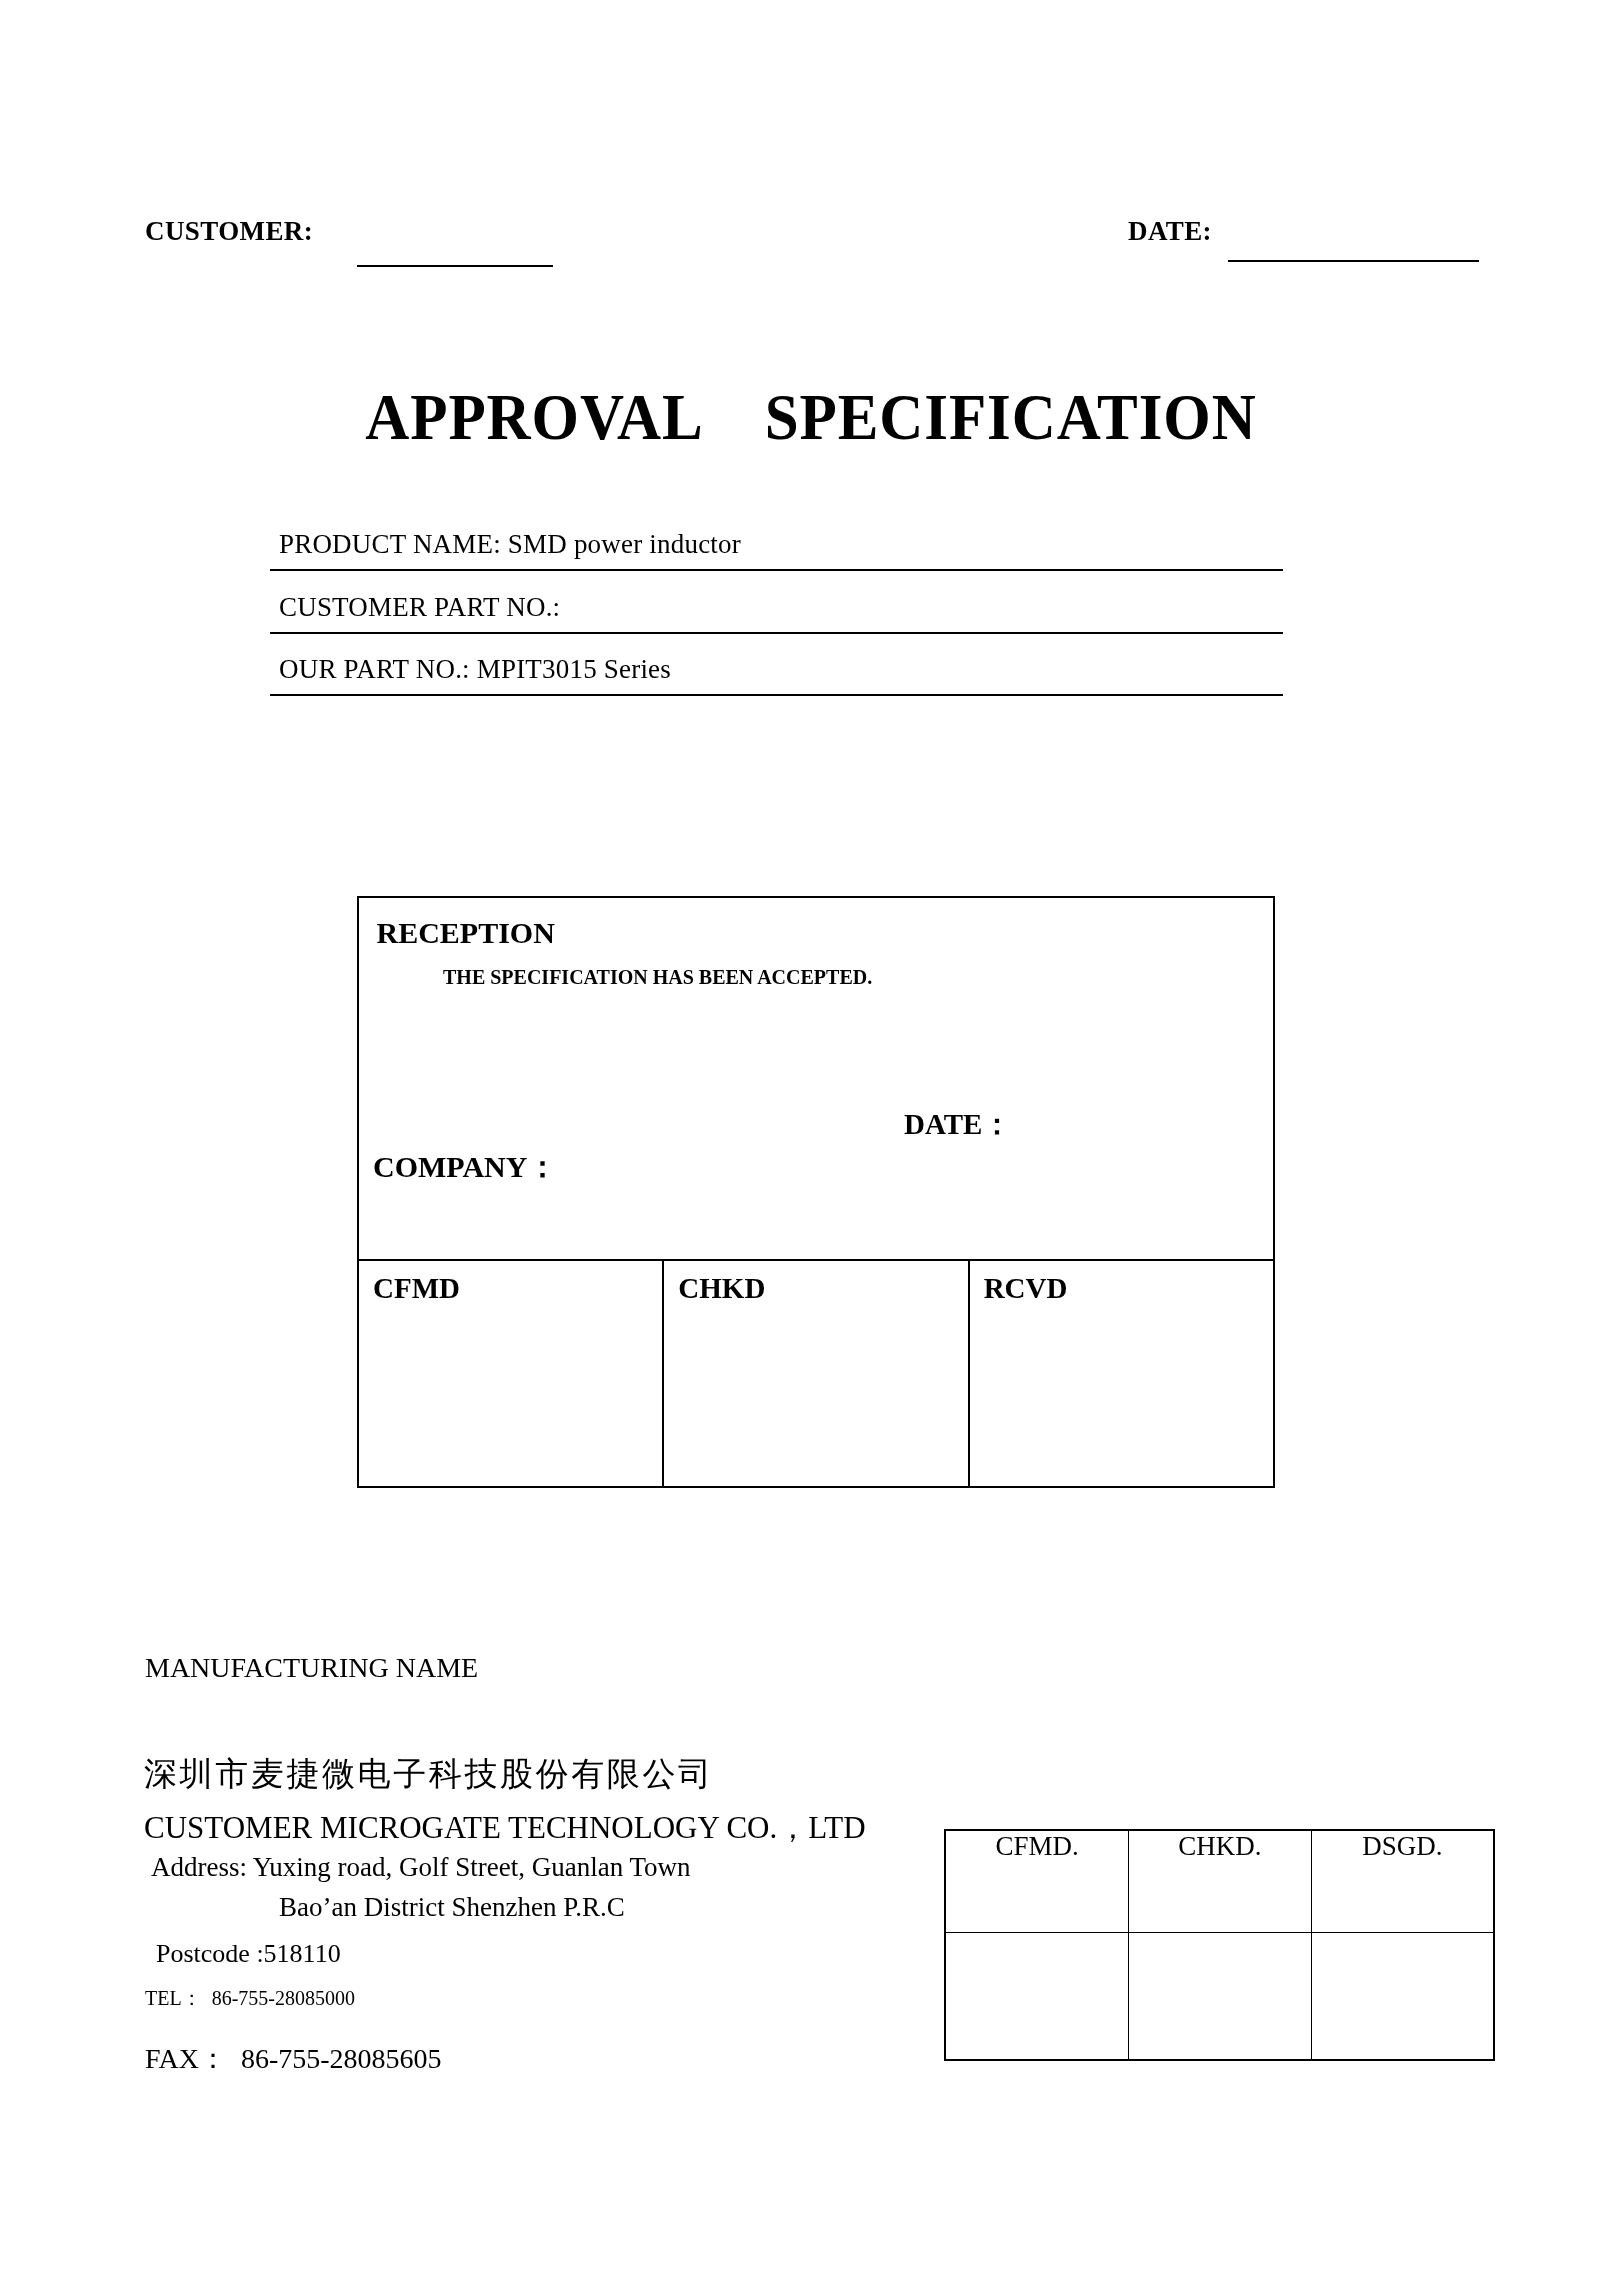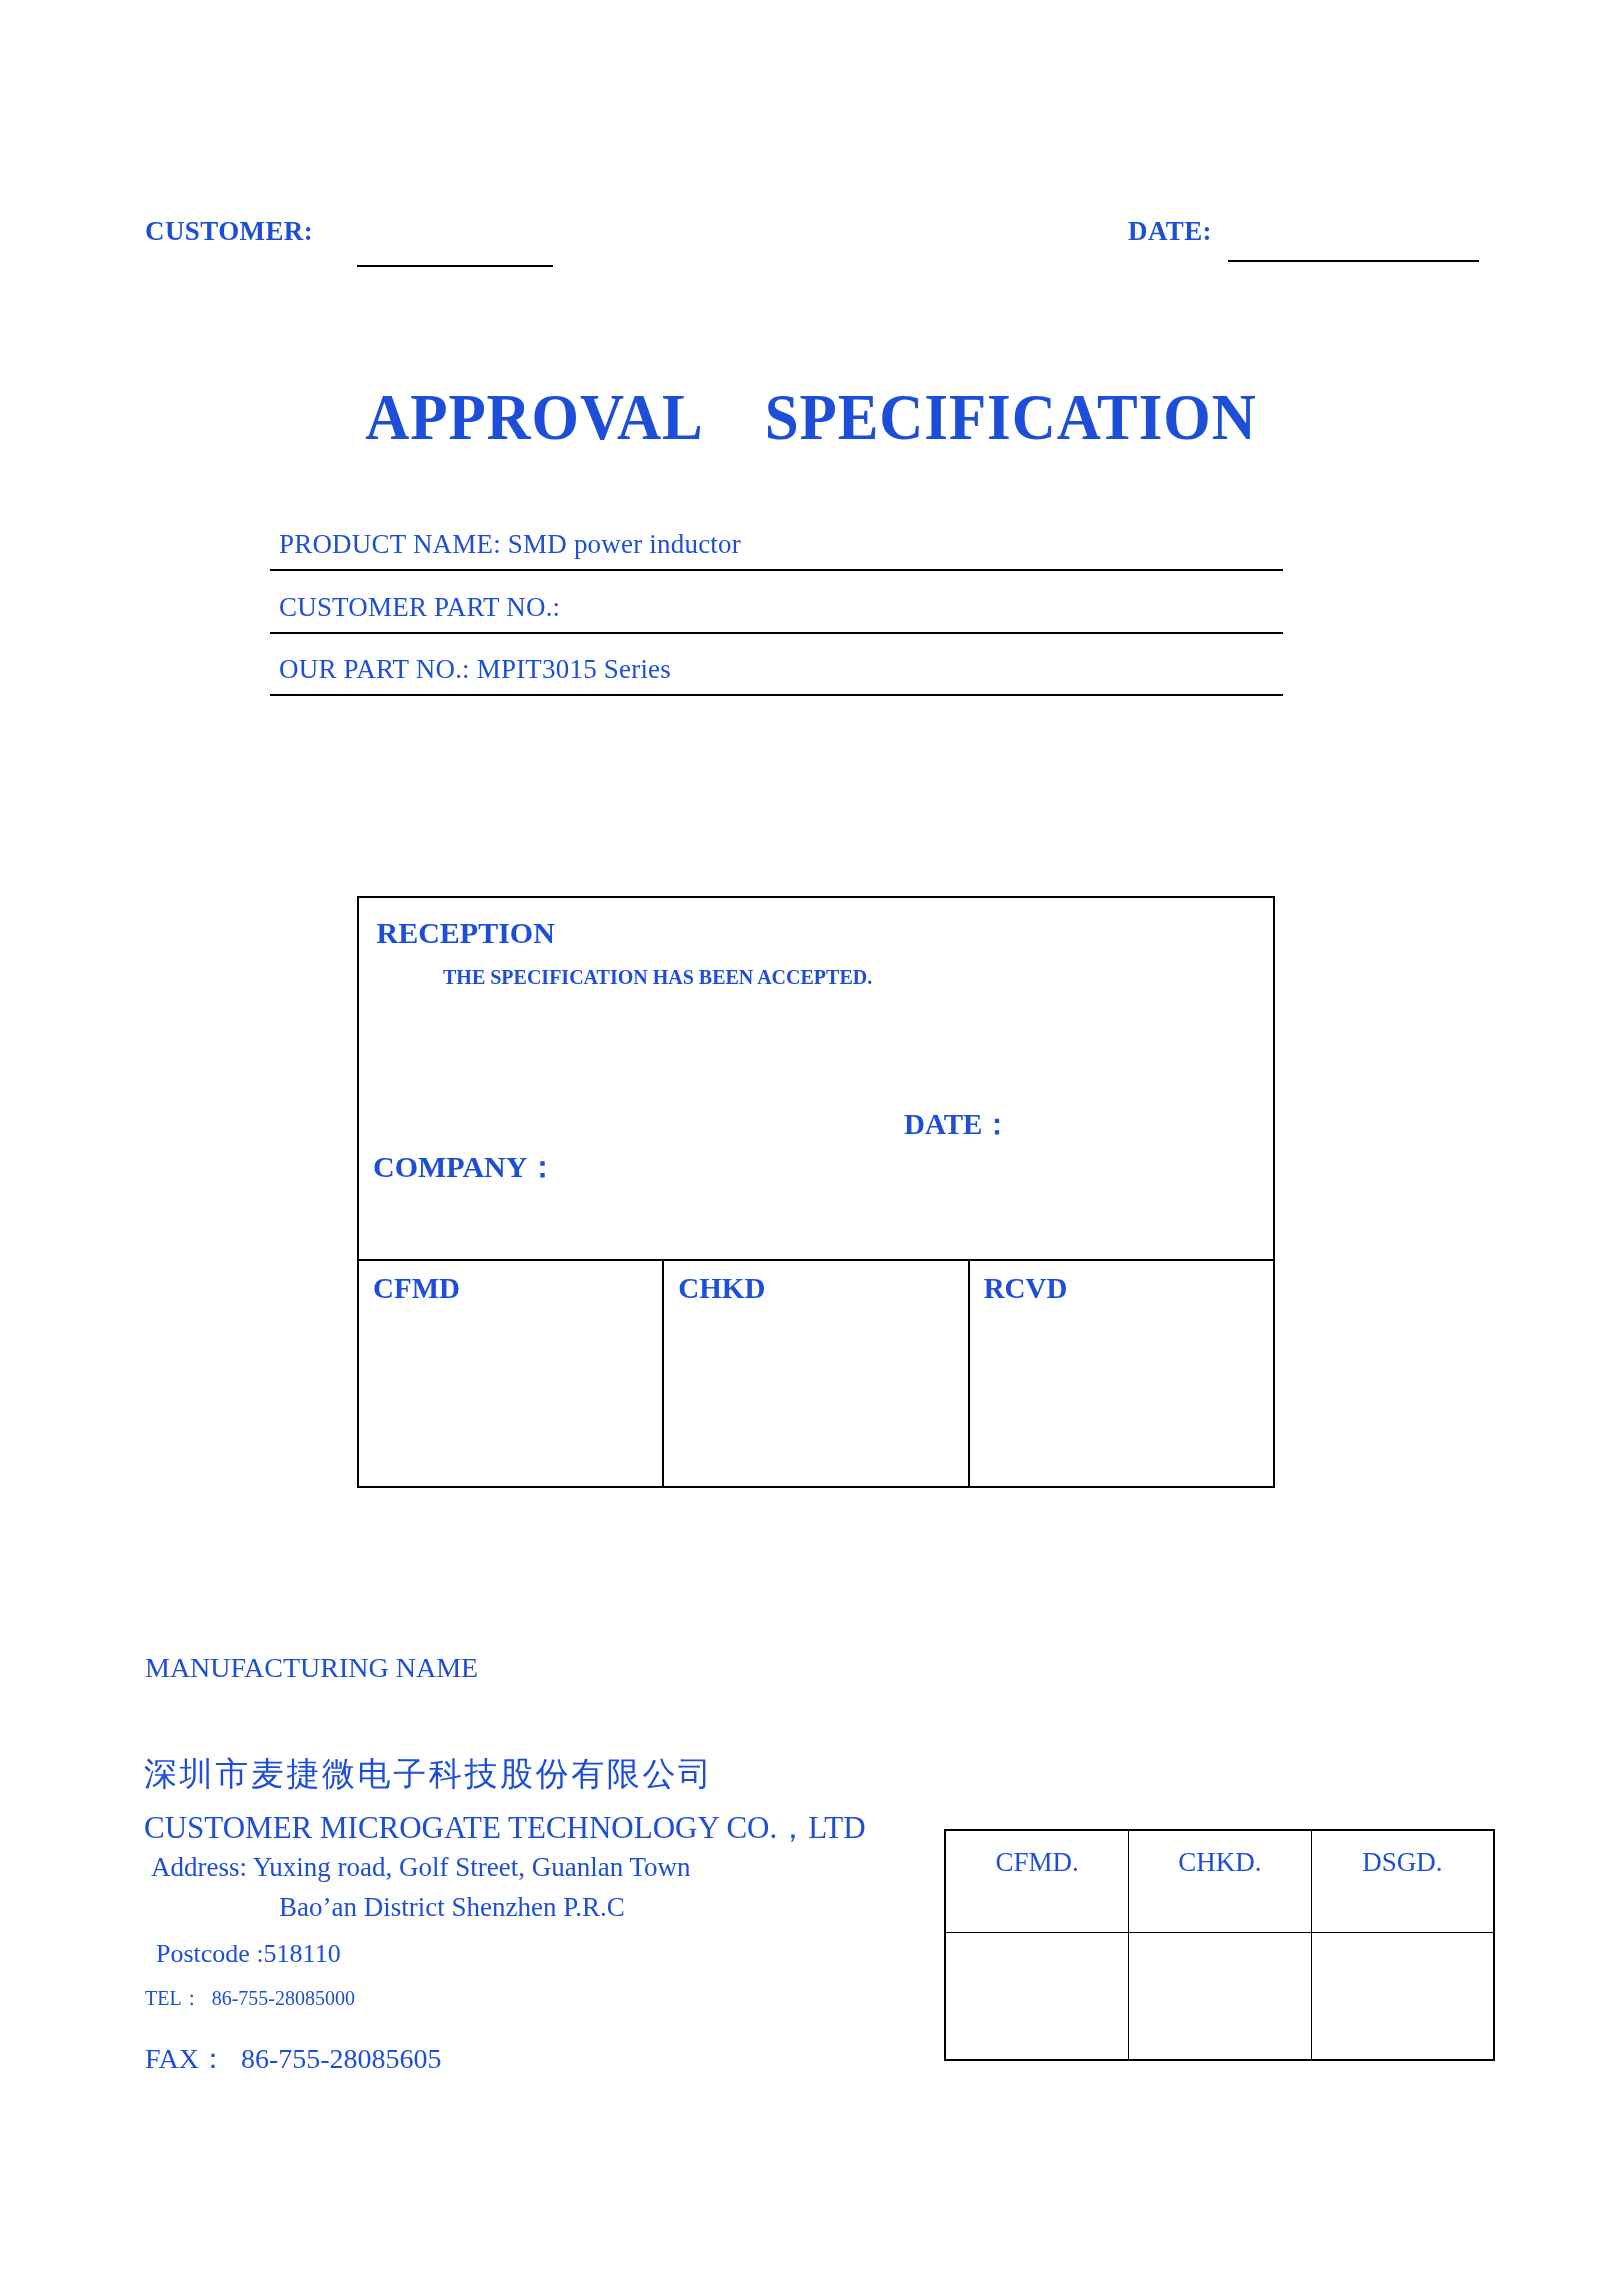--- a/index.html
+++ b/index.html
@@ -5,21 +5,21 @@
   html, body {
     margin: 0;
     padding: 0;
     background: #ffffff;
   }
   #page {
     position: relative;
     width: 1622px;
     height: 2295px;
     background: #ffffff;
-    color: #1d4ed8;
+    color: #000000;
     font-family: "Liberation Serif", "DejaVu Serif", serif;
     overflow: hidden;
   }
   .abs { position: absolute; white-space: pre; }
 
   
   .top-label { font-weight: bold; font-size: 27px; letter-spacing: 0.4px; }
   #customer-label { left: 145px; top: 216px; }
   #date-label { left: 1128px; top: 216px; }
   .blank-line { position: absolute; height: 0; border-top: 2.6px solid #000; }
@@ -91,21 +91,20 @@
     border: 2.6px solid #000;
     box-sizing: border-box;
     display: grid;
     grid-template-columns: 1fr 1fr 1fr;
     grid-template-rows: 101px 127px;
   }
   .at-cell {
     box-sizing: border-box;
     font-size: 27px;
     text-align: center;
-    padding-top: 16px;
   }
   .at-cell.col2, .at-cell.col3 { border-left: 1.8px solid #000; }
   .at-cell.body { border-top: 1.8px solid #000; }
 </style>
 </head>
 <body>
 
 <div id="page">
 
   <div class="abs top-label" id="customer-label">CUSTOMER:</div>

